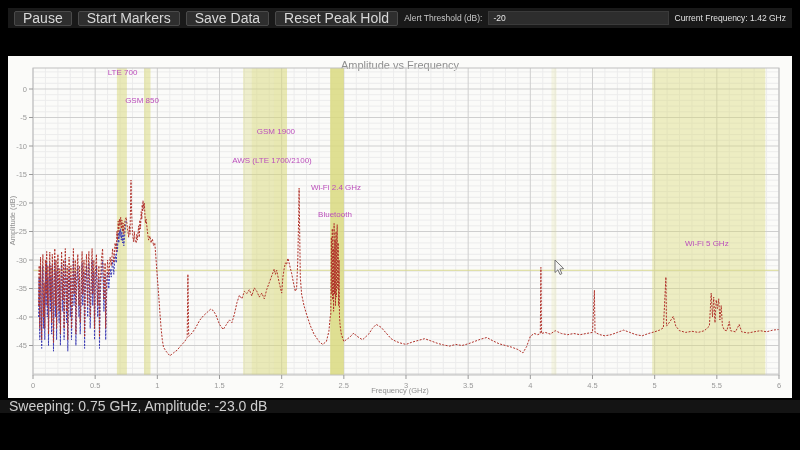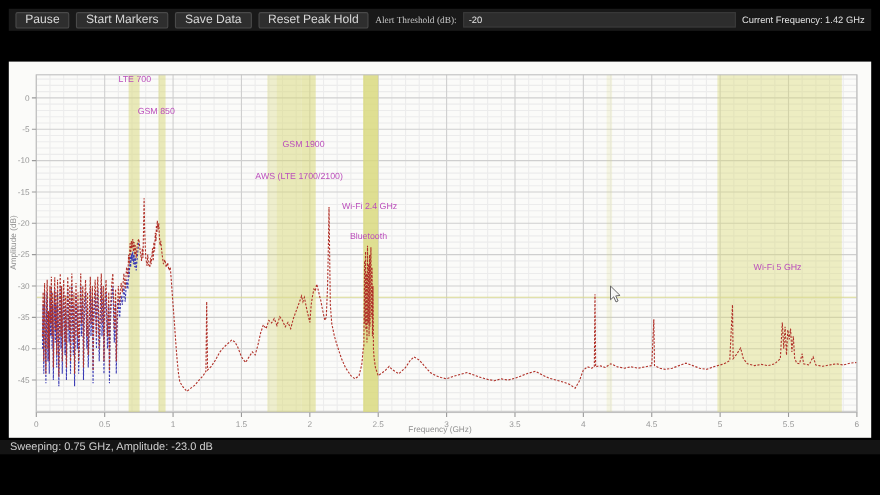--- a/index.html
+++ b/index.html
@@ -2,23 +2,23 @@
 <html><head>
 <meta charset="utf-8">
 <style>
   html,body{margin:0;padding:0;background:#000;}
   *{box-sizing:border-box;font-family:"Liberation Sans",sans-serif;}
   .screen{position:relative;width:800px;height:450px;background:#000;overflow:hidden;}
 
   
   .row1{position:absolute;left:8px;top:8px;width:784px;height:20px;background:#191919;
         display:flex;align-items:center;gap:6px;padding:0 6px;}
-  .tbtn{background:#2e2e2e;border:1px solid #4a4a4a;color:#d8d8d8;font-size:11px;
+  .tbtn{background:#2e2e2e;border:1px solid #4a4a4a;color:#d8d8d8;font-size:14px;
         height:15px;line-height:13px;padding:0 8px;border-radius:2px;white-space:nowrap;cursor:default;}
-  .tlabel{color:#c8c8c8;font-size:8.5px;white-space:nowrap;font-family:Liberation Serif, serif;}
+  .tlabel{color:#c8c8c8;font-size:8.5px;white-space:nowrap;}
   .tinput{background:#2d2d2d;border:1px solid #3a3a3a;color:#e6e6e6;font-size:8.5px;
           height:14px;padding:0 4px;outline:none;}
   .alert-input{width:448px;}
   .curfreq{margin-left:auto;color:#e2e2e2;font-size:8.5px;white-space:nowrap;}
 
   
   .row2{position:absolute;left:8px;top:29px;width:784px;height:23px;background:#1e1e1e;
         display:flex;align-items:center;gap:5px;padding:0 4px;}
   .row2 .tinput{background:#3a3a3a;border:1px solid #2b2b2b;color:#ececec;}
   .w1{width:94px}.w2{width:99px}.w3{width:95px}.w4{width:116px}.w5{width:106px}
@@ -28,39 +28,40 @@
   .chart-title{position:absolute;left:0;top:3px;width:100%;text-align:center;
                color:#8f8f8f;font-size:11px;}
   .xaxis-label{position:absolute;left:0;top:330px;width:100%;text-align:center;
                color:#909090;font-size:7.5px;}
   .yaxis-label{position:absolute;left:-26px;top:160px;width:60px;text-align:center;
                color:#909090;font-size:7.5px;transform:rotate(-90deg);}
   svg{position:absolute;left:0;top:0;}
 
   
   .status{position:absolute;left:0;top:400px;width:800px;height:13px;background:#141414;
-          color:#cfcfcf;font-size:10px;line-height:13px;padding:0 9px;}
+          color:#cfcfcf;font-size:14px;line-height:13px;padding:0 9px;}
 </style>
 </head>
 <body>
 
 <div class="screen">
 
   <div class="row1">
     <button class="tbtn">Pause</button>
     <button class="tbtn">Start Markers</button>
     <button class="tbtn">Save Data</button>
     <button class="tbtn">Reset Peak Hold</button>
     <span class="tlabel">Alert Threshold (dB):</span>
     <input class="tinput alert-input" value="-20" style="">
     <span class="curfreq">Current Frequency: 1.42 GHz</span>
   </div>
 
 
   <div class="chart">
+    <div class="chart-title">Amplitude vs Frequency</div>
     <svg id="plot" width="784" height="342">
         <g>
           <line x1="37.4333" y1="12" x2="37.4333" y2="319" stroke="#ececec" stroke-width="1"></line>
           <line x1="49.866600000000005" y1="12" x2="49.866600000000005" y2="319" stroke="#ececec" stroke-width="1"></line>
           <line x1="62.2999" y1="12" x2="62.2999" y2="319" stroke="#ececec" stroke-width="1"></line>
           <line x1="74.73320000000001" y1="12" x2="74.73320000000001" y2="319" stroke="#ececec" stroke-width="1"></line>
           <line x1="99.5998" y1="12" x2="99.5998" y2="319" stroke="#ececec" stroke-width="1"></line>
           <line x1="112.03309999999999" y1="12" x2="112.03309999999999" y2="319" stroke="#ececec" stroke-width="1"></line>
           <line x1="124.46640000000001" y1="12" x2="124.46640000000001" y2="319" stroke="#ececec" stroke-width="1"></line>
           <line x1="136.8997" y1="12" x2="136.8997" y2="319" stroke="#ececec" stroke-width="1"></line>

